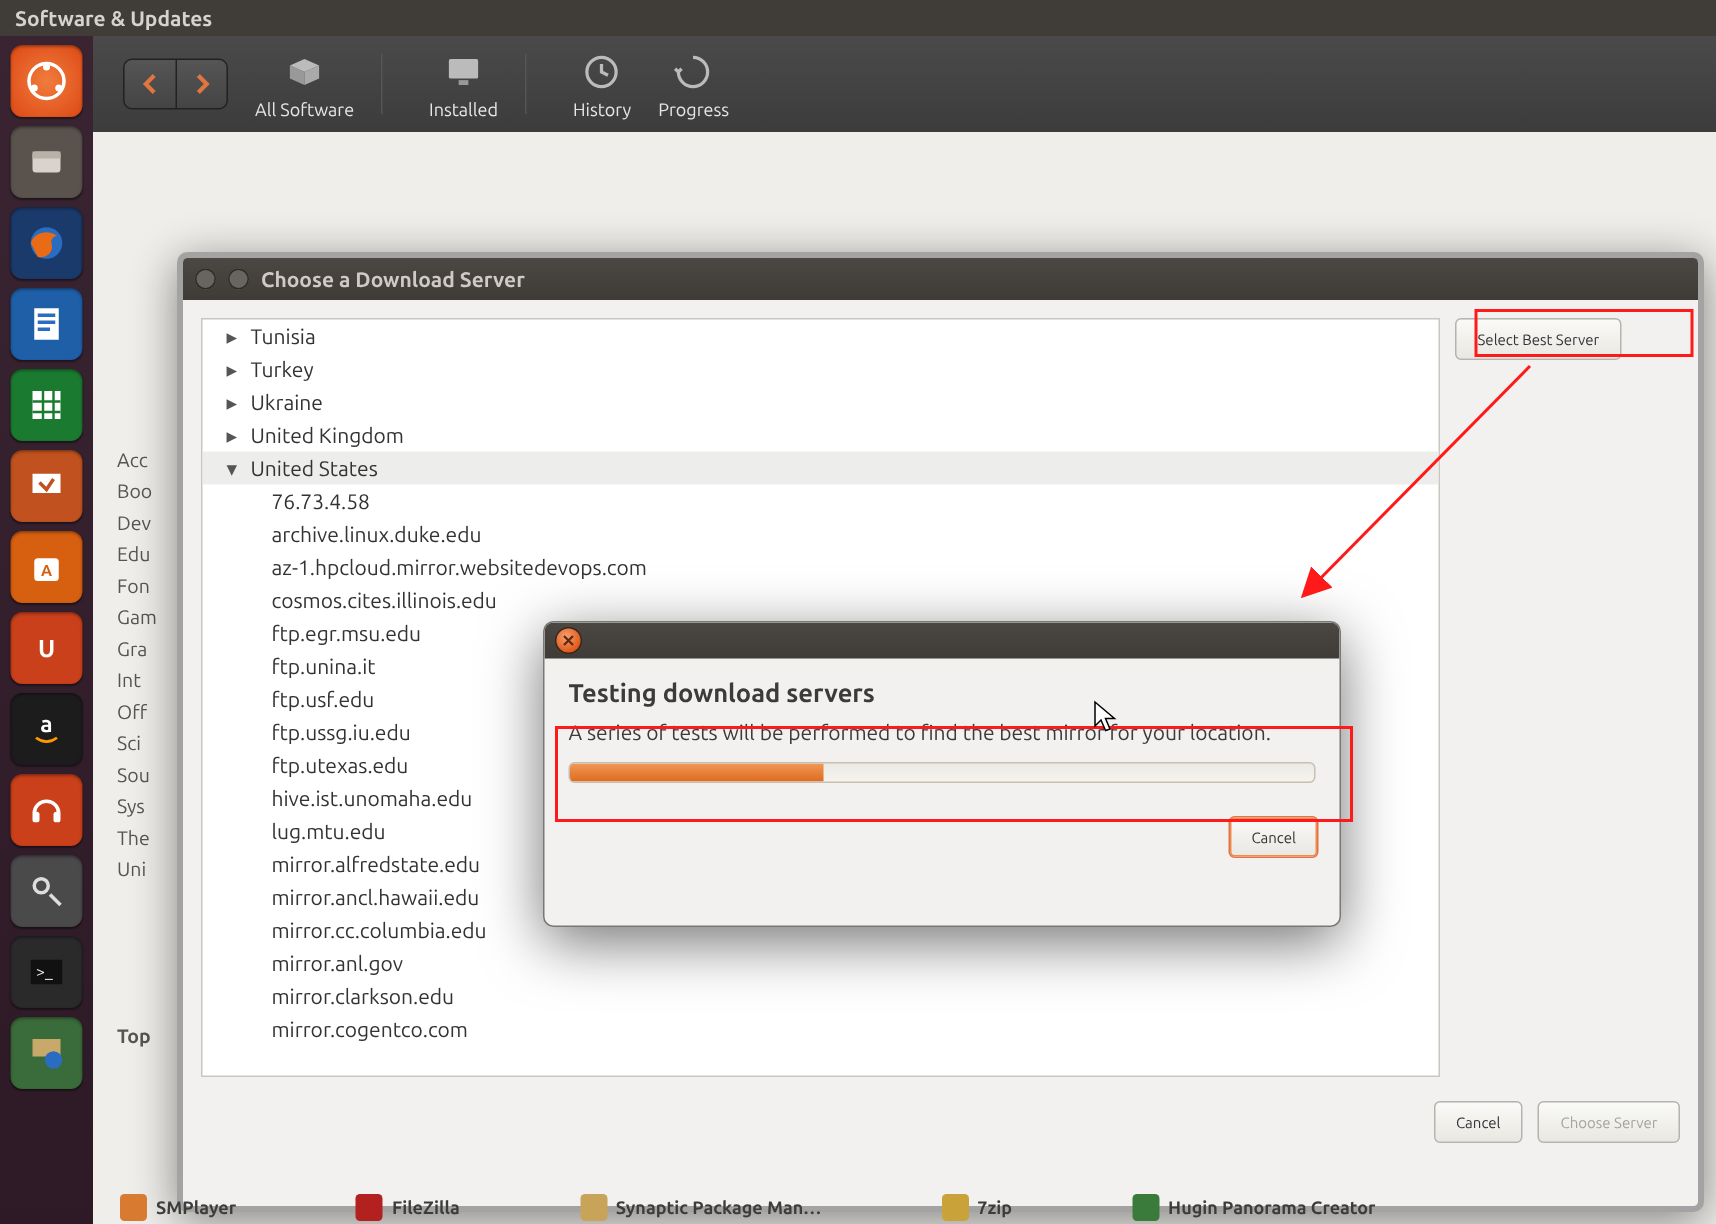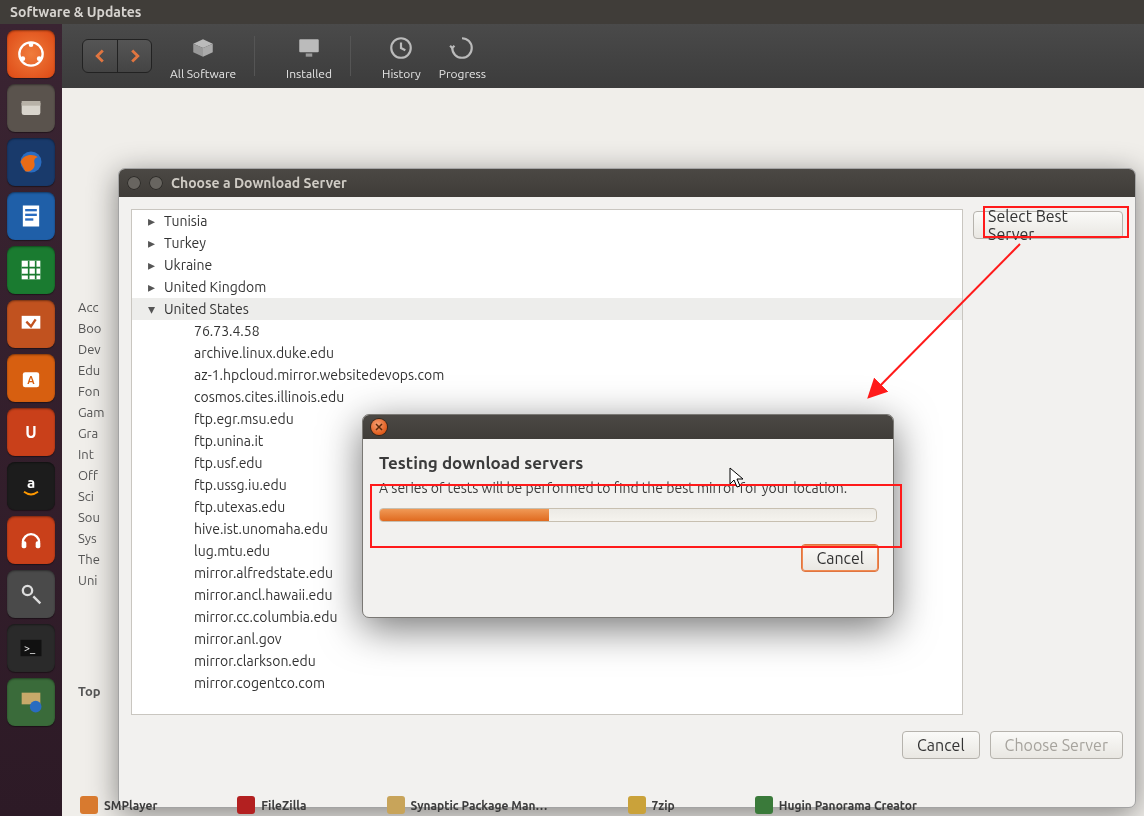--- a/index.html
+++ b/index.html
@@ -122,21 +122,21 @@
   .side-peek .top-row { font-weight: bold; margin-top: 90px; }
 
   
   .dlg1 {
     position: absolute;
     left: 118px;
     top: 168px;
     width: 1018px;
     height: 640px;
     background: #f2f1ef;
-    border: 1px solid #a3a3a3;
+    border: 4px solid #a3a3a3;
     border-radius: 7px;
     overflow: hidden;
     box-shadow: 0 6px 30px rgba(0,0,0,.45);
   }
   .dlg1 .titlebar {
     height: 28px;
     background: linear-gradient(#4b4844,#3f3c38);
     color: #cfcbc4;
     display:flex; align-items:center;
     padding: 0 8px;
@@ -158,36 +158,36 @@
     font-size: 14px;
     color: #333;
   }
   .tree .node {
     padding: 3px 6px 3px 16px;
     display:flex; align-items:center; gap:6px;
     white-space: nowrap;
   }
   .tree .node.expanded, .tree .node.collapsed { cursor:pointer; }
   .tree .node .tw { width:10px; display:inline-block; color:#555; }
-  .tree .child { padding-left: 62px; }
+  .tree .child { padding-left: 46px; }
   .tree .node.sel { background: #ededeb; }
 
   .best-btn {
     width: 150px;
   }
   .btn {
     height: 28px;
     border: 1px solid #b6b3ad;
     background: linear-gradient(#fafaf8,#e9e7e2);
     border-radius: 4px;
     display:inline-flex; align-items:center; justify-content:center;
     padding: 0 14px;
     color: #333;
     cursor: pointer;
-    font-size: 16px;
+    font-size: 10px;
   }
   .btn.primary { border-color:#e07540; box-shadow: 0 0 0 1px #f08a52 inset; }
   .btn.disabled { color:#a6a39d; }
 
   .proto-row {
     display:flex; align-items:center; gap:10px;
     padding: 0 12px;
     height: 42px;
   }
   .proto-select {

